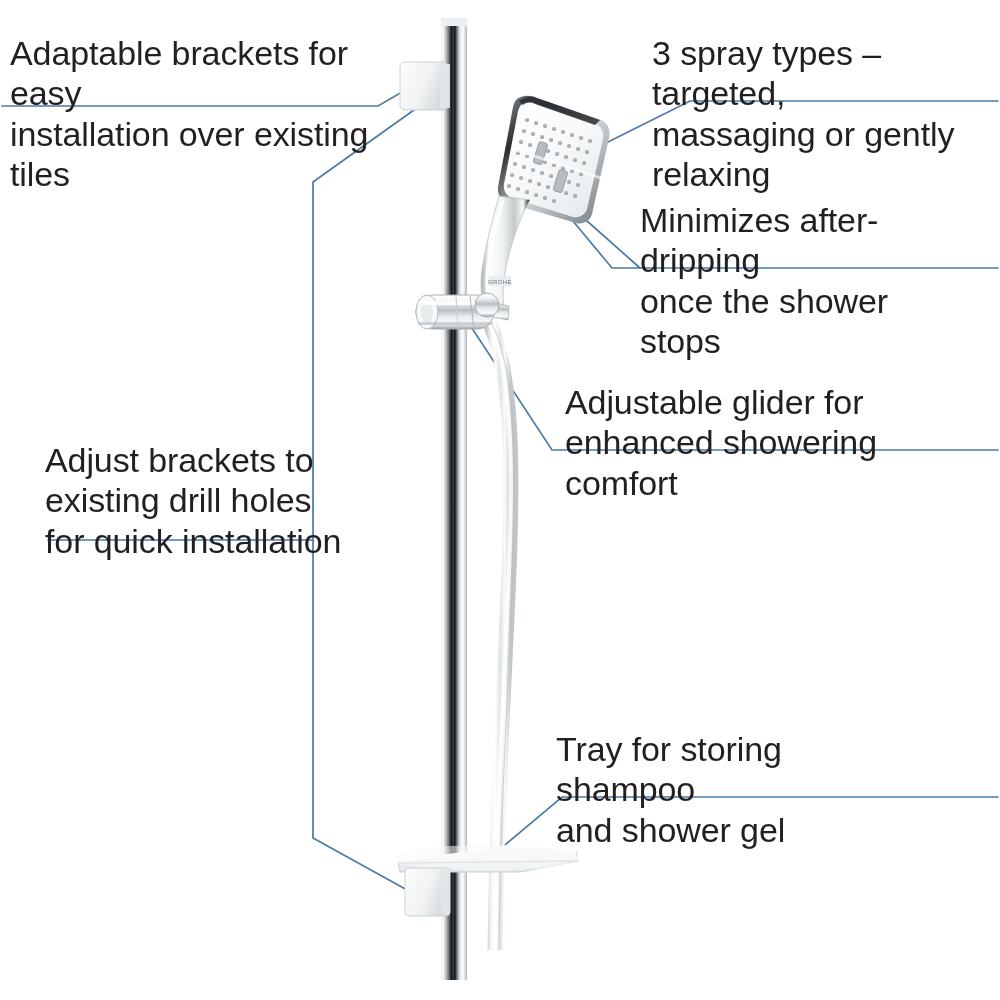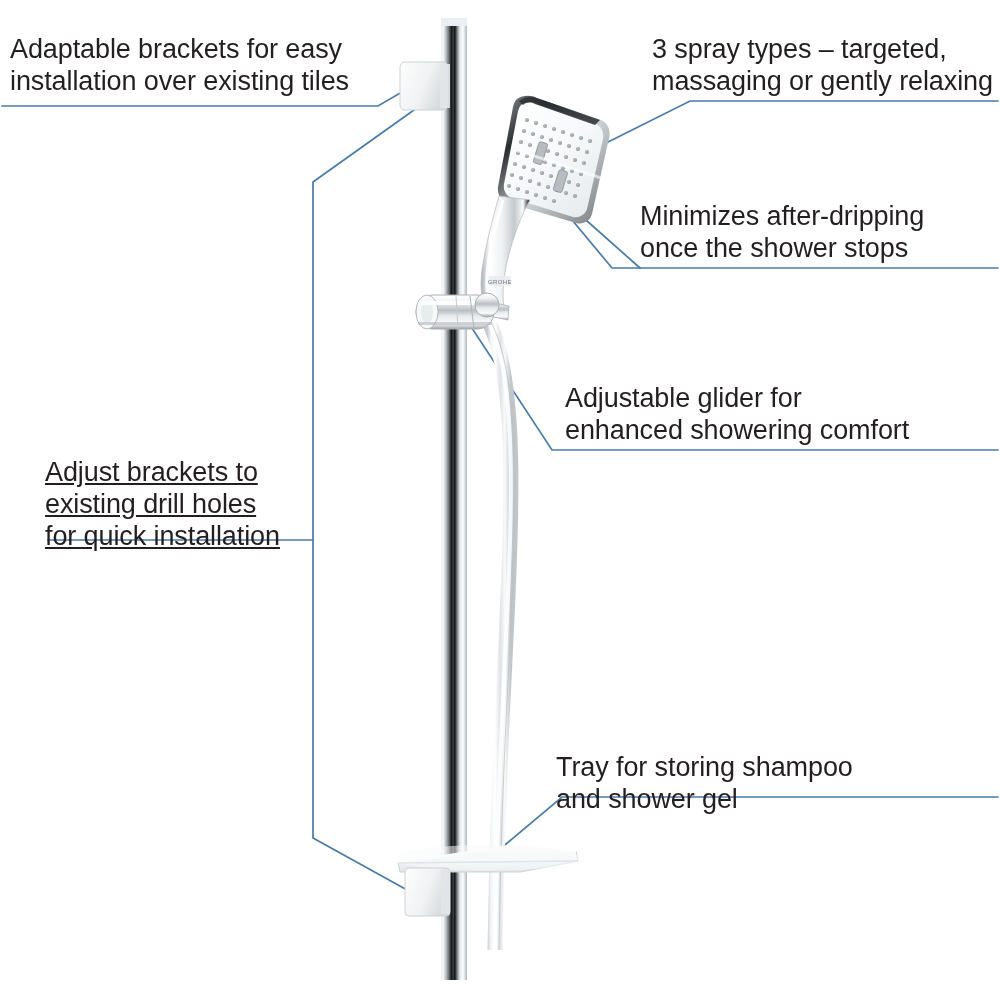--- a/index.html
+++ b/index.html
@@ -22,31 +22,31 @@
   #art {
     position: absolute;
     left: 0;
     top: 0;
     width: 1000px;
     height: 1000px;
   }
   .callout {
     position: absolute;
     color: #231f20;
-    font-size: 27px;
+    font-size: 34px;
     line-height: 1.19;
     letter-spacing: -0.1px;
     white-space: pre-line;
   }
   .c-topleft  { left: 10px;  top: 33px;  width: 400px; }
   .c-topright { left: 630px; top: 33px;  width: 370px; margin-left: 22px; }
   .c-drip     { left: 640px; top: 200px; width: 330px; }
   .c-glider   { left: 565px; top: 382px; width: 400px; }
-  .c-adjust   { left: 45px;  top: 456px; width: 300px; text-decoration: underline; }
-  .c-tray     { left: 556px; top: 751px; width: 350px; }
+  .c-adjust   { left: 45px;  top: 440px; width: 300px; }
+  .c-tray     { left: 556px; top: 729px; width: 350px; }
 </style>
 </head>
 <body>
 
 <div id="stage">
 
   <svg id="art" viewBox="0 0 1000 1000" xmlns="http://www.w3.org/2000/svg">
     <defs>
 
       <linearGradient id="railGrad" x1="0" y1="0" x2="1" y2="0">

